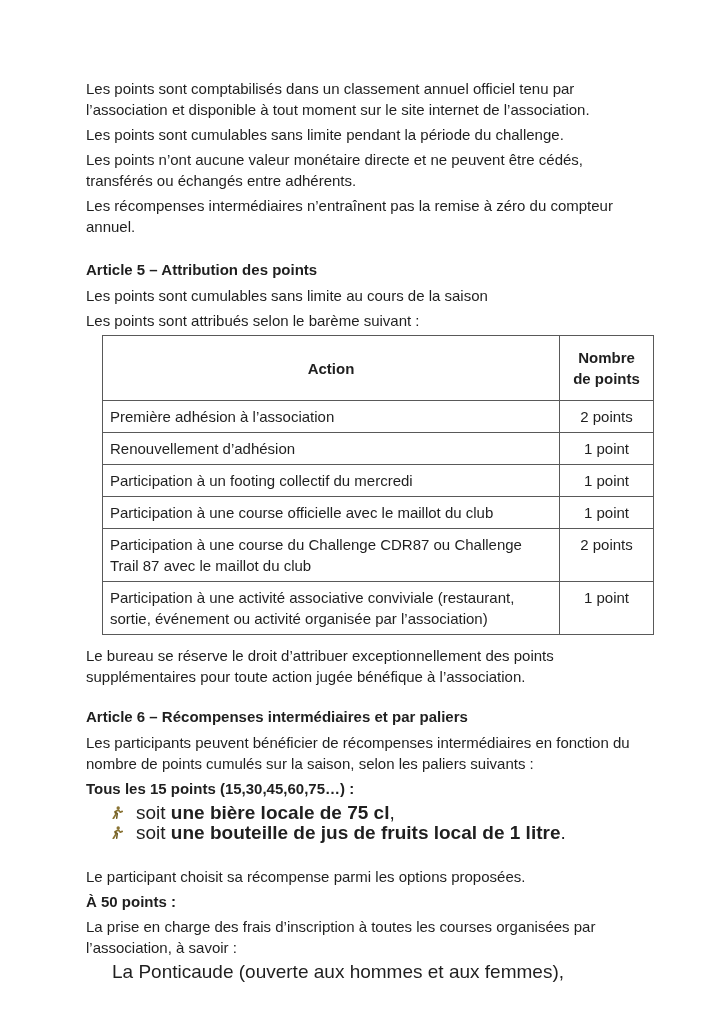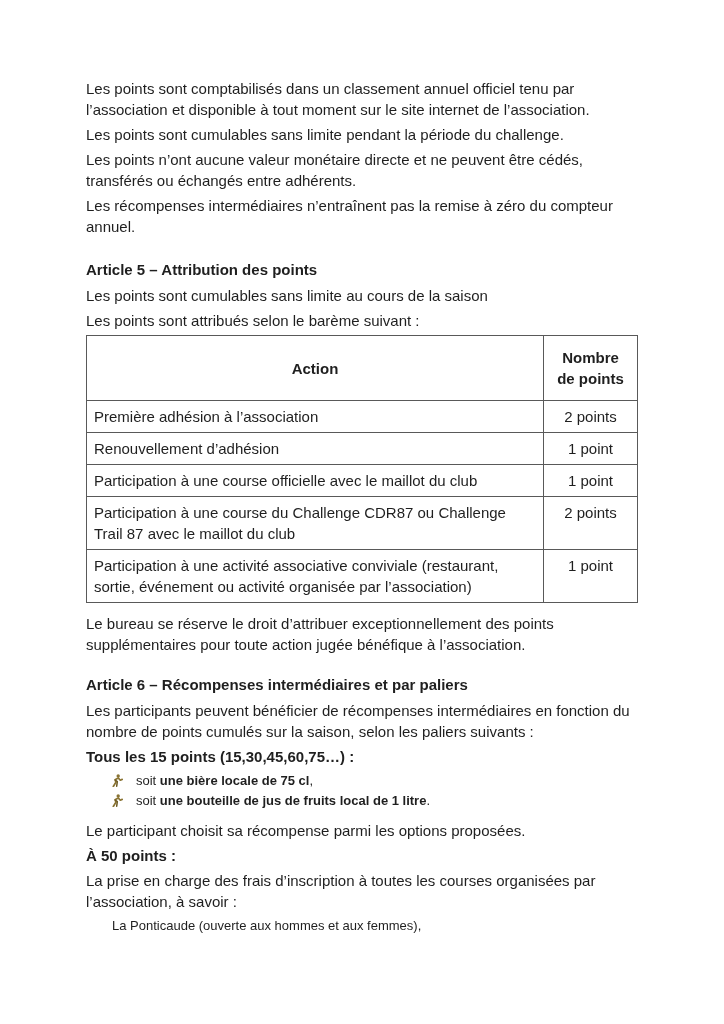--- a/index.html
+++ b/index.html
@@ -18,49 +18,49 @@
   p{margin:0 0 4px;font-size:15px;line-height:21px;}
   .heading{
     font-size:15px;line-height:21px;font-weight:bold;
     margin:22px 0 5px;
   }
   .heading.a6{margin-top:19px;}
   .bold-line{font-weight:bold;}
   table.points-table{
     border-collapse:collapse;
     width:551px;
-    margin:4px 0 10px;
+    margin:4px 16px 10px;
     table-layout:fixed;
   }
   table.points-table th,
   table.points-table td{
     border:1px solid #595959;
     font-size:15px;line-height:21px;
     box-sizing:border-box;
   }
   col.c-action{width:457px;}
   col.c-points{width:94px;}
   th{font-weight:bold;text-align:center;vertical-align:middle;padding:11px 8px;}
   td.cell-action{text-align:left;vertical-align:top;padding:5px 16px 5px 7px;}
   td.cell-points{text-align:center;vertical-align:top;padding:5px 3px;}
   ul.icon-list{
     list-style:none;
     margin:3px 0 7px;
     padding:0 0 0 26px;
-    font-size:13px;
+    font-size:19px;
   }
   ul.icon-list li{
     display:flex;
     align-items:center;
     gap:13px;
     line-height:19px;
     margin:0 0 1px;
   }
   ul.icon-list svg{flex:0 0 auto;display:block;}
-  .mt-after-list{margin-top:10px;}
+  .mt-after-list{margin-top:24px;}
 </style>
 </head>
 <body>
 
 <div class="page">
 
   <p>Les points sont comptabilisés dans un classement annuel officiel tenu par l’association et disponible à tout moment sur le site internet de l’association.</p>
   <p>Les points sont cumulables sans limite pendant la période du challenge.</p>
   <p>Les points n’ont aucune valeur monétaire directe et ne peuvent être cédés, transférés ou échangés entre adhérents.</p>
   <p>Les récompenses intermédiaires n’entraînent pas la remise à zéro du compteur annuel.</p>
@@ -80,20 +80,24 @@
         <th>Nombre de points</th>
       </tr>
     </thead>
     <tbody>
       <tr>
         <td class="cell-action">Première adhésion à l’association</td>
         <td class="cell-points">2 points</td>
       </tr>
       <tr>
         <td class="cell-action">Renouvellement d’adhésion</td>
+        <td class="cell-points">1 point</td>
+      </tr>
+      <tr>
+        <td class="cell-action">Participation à un footing collectif du mercredi</td>
         <td class="cell-points">1 point</td>
       </tr>
       <tr>
         <td class="cell-action">Participation à une course officielle avec le maillot du club</td>
         <td class="cell-points">1 point</td>
       </tr>
       <tr>
         <td class="cell-action">Participation à une course du Challenge CDR87 ou Challenge Trail 87 avec le maillot du club</td>
         <td class="cell-points">2 points</td>
       </tr>

